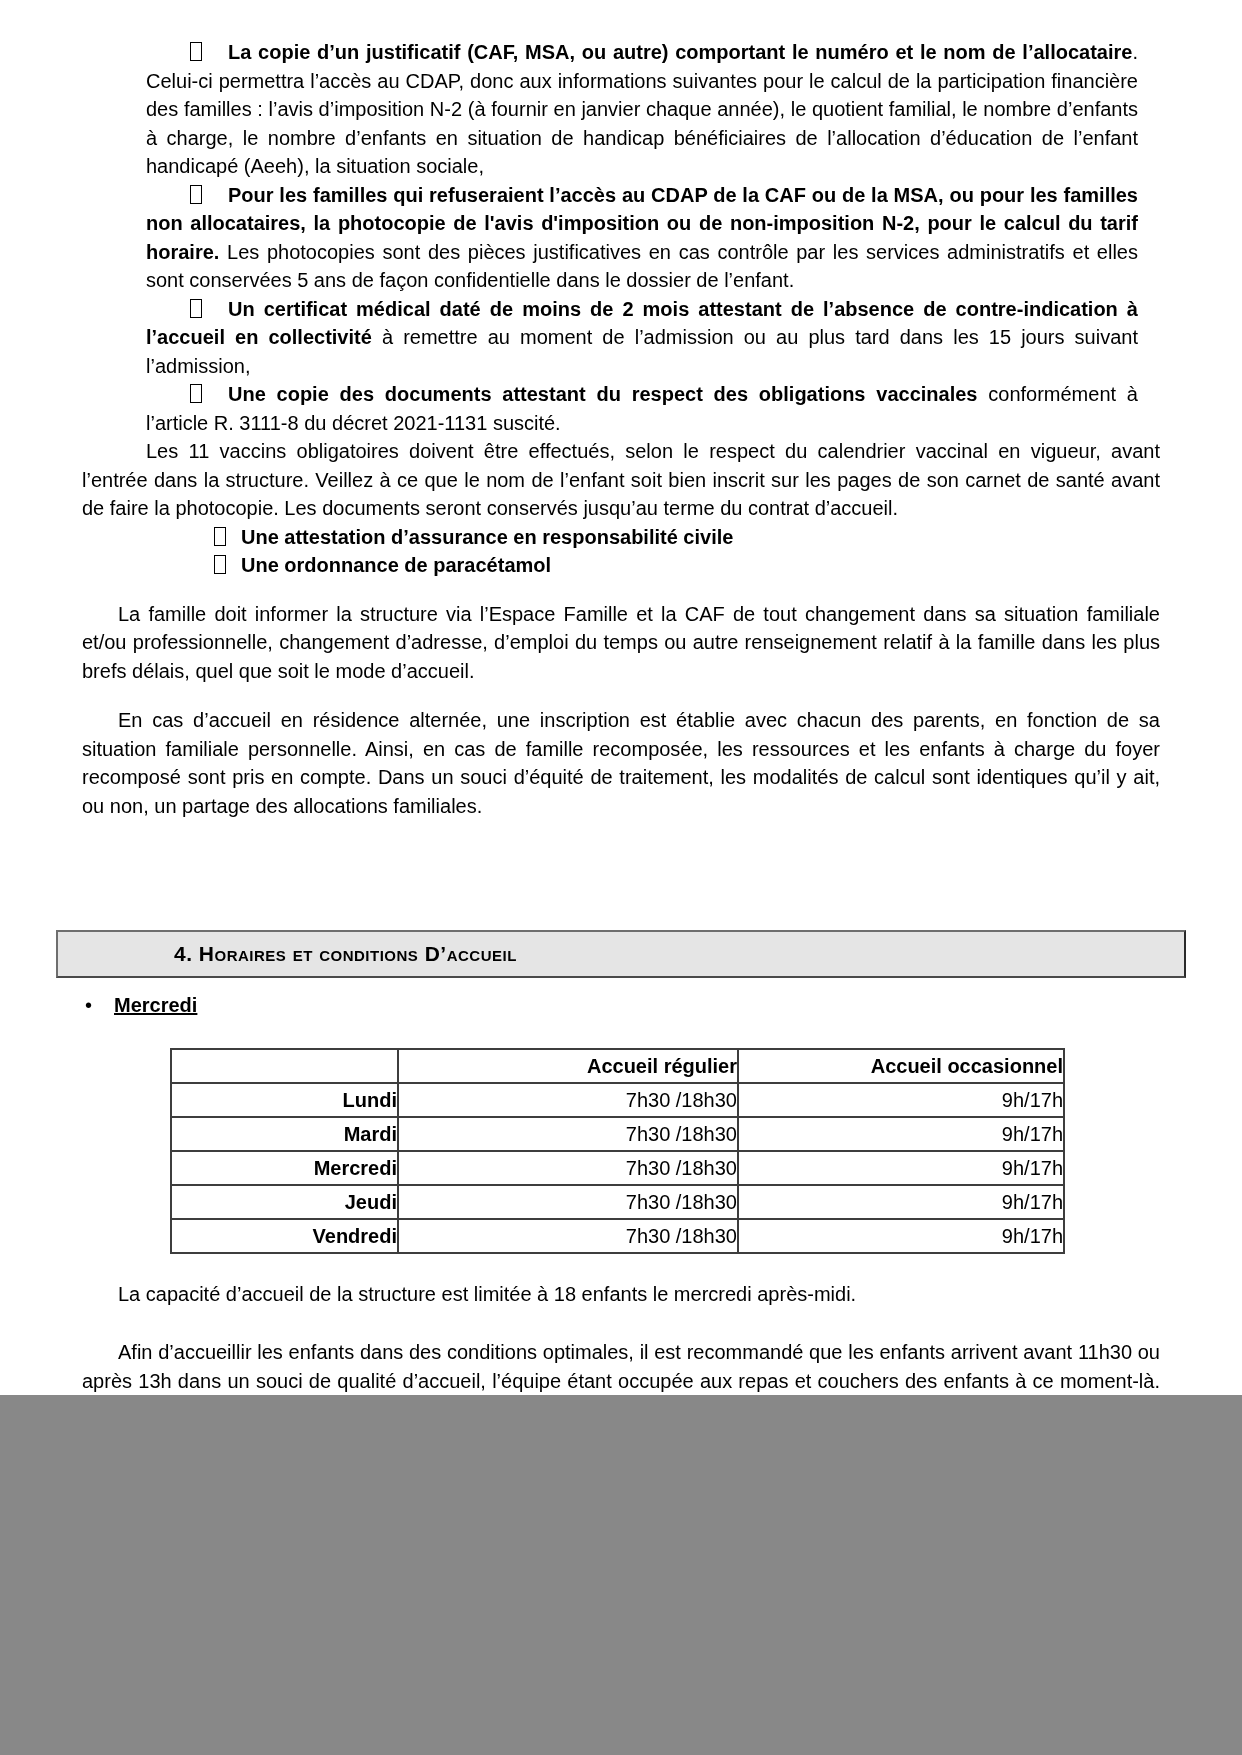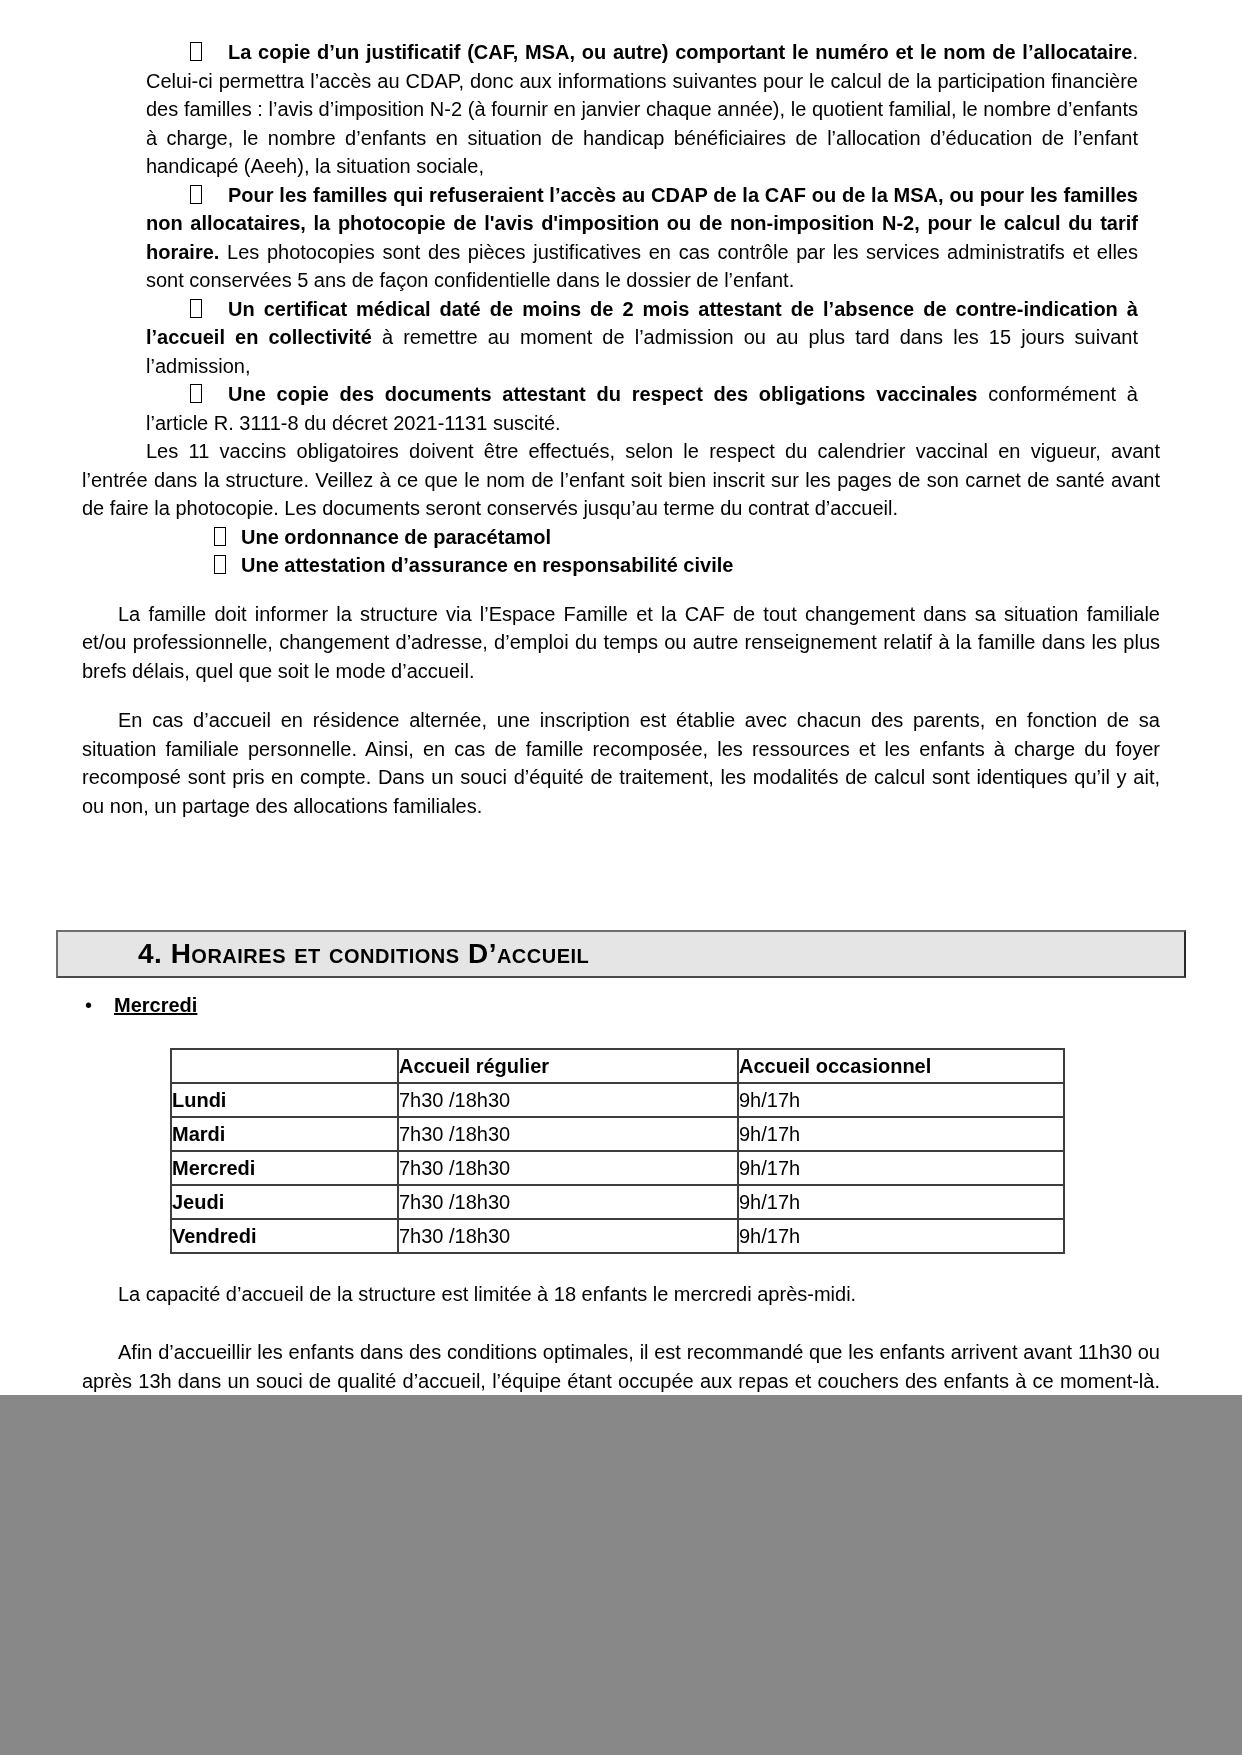--- a/index.html
+++ b/index.html
@@ -32,36 +32,36 @@
   .section-box{
     margin:110px -26px 0 -26px;
     height:44px;
     background:#e5e5e5;
     border:2px solid #6e6e6e;
     border-right-color:#2a2a2a;
     border-bottom-color:#4a4a4a;
     display:flex;align-items:center;
   }
   .section-title{
-    padding-left:80px;
+    padding-left:116px;
     font-weight:bold;
-    font-size:28px;
+    font-size:21px;
     font-variant:small-caps;
     letter-spacing:.5px;
   }
   .horaires-row{margin-top:13px;display:flex;align-items:baseline;}
   .bullet{font-size:20px;margin-left:3px;}
   .horaires-label{margin-left:22px;font-weight:bold;text-decoration:underline;}
   
   .tbl-wrap{margin:28px 0 0 88px;}
   table{border-collapse:collapse;table-layout:fixed;}
   td,th{
     border:2px solid #3d3d3d;
     height:32px;padding:0;
-    text-align:left;vertical-align:middle;
+    text-align:right;vertical-align:middle;
     font-size:20px;line-height:22px;
   }
   th{font-weight:bold;}
   .col-day{width:225px;}
   .col-reg{width:338px;}
   .col-occ{width:324px;}
   td.day{font-weight:bold;}
   .capacite{margin-top:26px;text-indent:36px;}
   .afin{margin-top:30px;}
   
@@ -90,23 +90,23 @@
     <p class="check-item"><span class="cb"></span><b>La copie d’un justificatif (CAF, MSA, ou autre) comportant le numéro et le nom de l’allocataire</b><span>. Celui-ci permettra l’accès au CDAP, donc aux informations suivantes pour le calcul de la participation financière des familles : l’avis d’imposition N-2 (à fournir en janvier chaque année), le quotient familial, le nombre d’enfants à charge, le nombre d’enfants en situation de handicap bénéficiaires de l’allocation d’éducation de l’enfant handicapé (Aeeh), la situation sociale,</span></p>
 
     <p class="check-item"><span class="cb"></span><b>Pour les familles qui refuseraient l’accès au CDAP de la CAF ou de la MSA, ou pour les familles non allocataires, la photocopie de l'avis d'imposition ou de non-imposition N-2, pour le calcul du tarif horaire.</b><span> Les photocopies sont des pièces justificatives en cas contrôle par les services administratifs et elles sont conservées 5 ans de façon confidentielle dans le dossier de l’enfant.</span></p>
 
     <p class="check-item"><span class="cb"></span><b>Un certificat médical daté de moins de 2 mois attestant de l’absence de contre-indication à l’accueil en collectivité</b><span> à remettre au moment de l’admission ou au plus tard dans les 15 jours suivant l’admission,</span></p>
 
     <p class="check-item"><span class="cb"></span><b>Une copie des documents attestant du respect des obligations vaccinales</b><span> conformément à l’article R. 3111-8 du décret 2021-1131 suscité.</span></p>
 
     <p class="just indent64">Les 11 vaccins obligatoires doivent être effectués, selon le respect du calendrier vaccinal en vigueur, avant l’entrée dans la structure. Veillez à ce que le nom de l’enfant soit bien inscrit sur les pages de son carnet de santé avant de faire la photocopie. Les documents seront conservés jusqu’au terme du contrat d’accueil.</p>
 
+    <p class="supply"><span class="cb"></span><span>Une attestation d’assurance en responsabilité civile</span></p>
+
     <p class="supply"><span class="cb"></span><span>Une ordonnance de paracétamol</span></p>
-
-    <p class="supply"><span class="cb"></span><span>Une attestation d’assurance en responsabilité civile</span></p>
 
     <p class="just indent36 mt20">La famille doit informer la structure via l’Espace Famille et la CAF de tout changement dans sa situation familiale et/ou professionnelle, changement d’adresse, d’emploi du temps ou autre renseignement relatif à la famille dans les plus brefs délais, quel que soit le mode d’accueil.</p>
 
     <p class="just indent36 mt21">En cas d’accueil en résidence alternée, une inscription est établie avec chacun des parents, en fonction de sa situation familiale personnelle. Ainsi, en cas de famille recomposée, les ressources et les enfants à charge du foyer recomposé sont pris en compte. Dans un souci d’équité de traitement, les modalités de calcul sont identiques qu’il y ait, ou non, un partage des allocations familiales.</p>
 
     <div class="section-box">
       <span class="section-title">4. Horaires et conditions D’accueil</span>
     </div>
 
     <div class="horaires-row">

